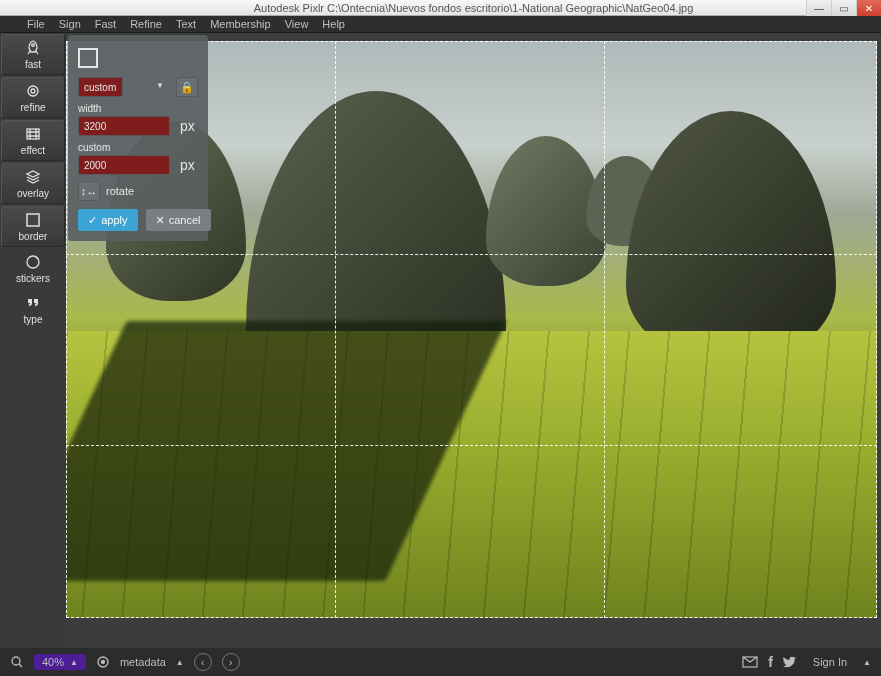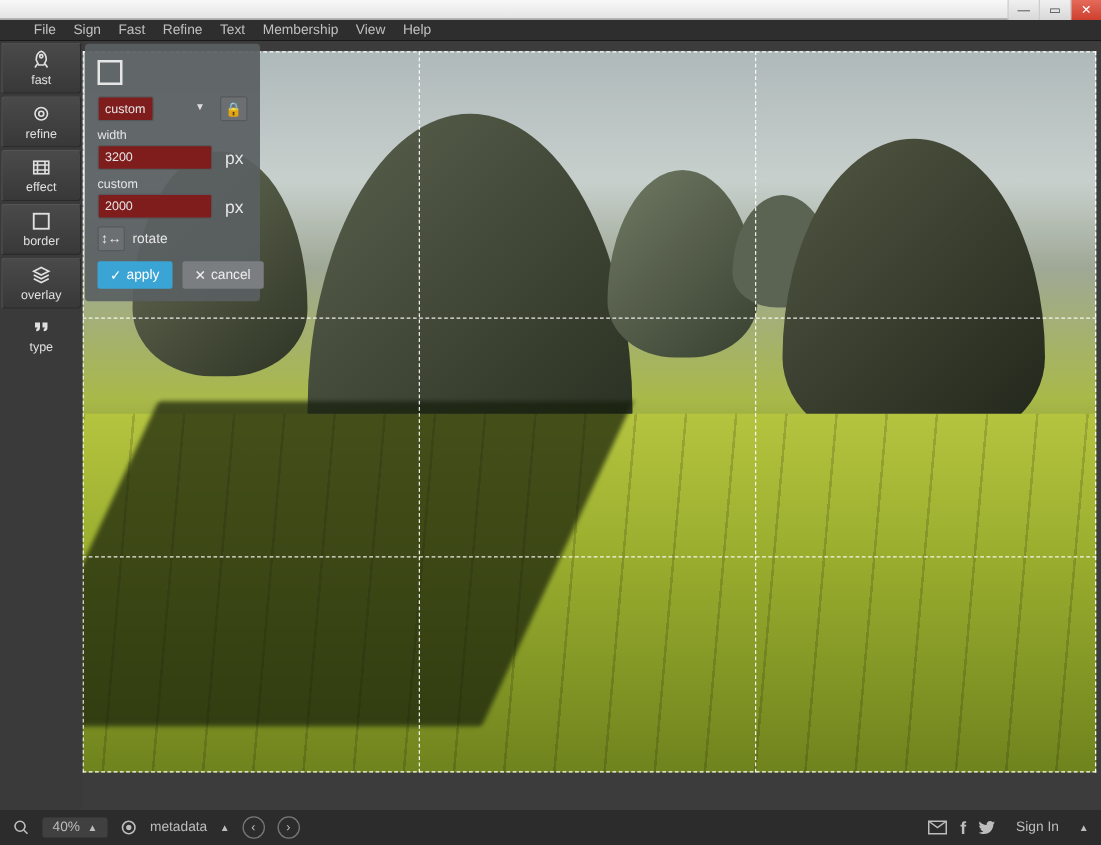--- a/index.html
+++ b/index.html
@@ -47,30 +47,31 @@
 .fld-lbl{font-size:10px;margin-bottom:2px;display:block}
 .inp{width:92px}
 .unit{font-size:14px;margin-left:4px}
 .rot-btn{width:22px;height:20px;background:#6c6f71;border:1px solid #565a5c;border-radius:2px;display:flex;align-items:center;justify-content:center;font-size:11px}
 .btns{display:flex;gap:8px;margin-top:8px}
 .btn{height:22px;padding:0 10px;border:none;border-radius:2px;font-size:11px;display:flex;align-items:center;gap:4px;cursor:pointer}
 .btn-apply{background:#3aa4d4;color:#fff}
 .btn-cancel{background:#7a7e80;color:#eee}
 .statusbar{position:absolute;left:0;right:0;bottom:0;height:28px;background:#2c2c2c;display:flex;align-items:center;padding:0 10px;gap:10px;color:#bdbdbd;font-size:11px}
 .sb-sep{flex:1}
-.zoom-box{background:#404040;padding:2px 8px;border-radius:2px;display:flex;align-items:center;gap:6px}
+.zoom-box{background:#4c1d95;padding:2px 8px;border-radius:2px;display:flex;align-items:center;gap:6px}
 .tri{font-size:8px}
 .circ-btn{width:18px;height:18px;border:1px solid #777;border-radius:50%;display:flex;align-items:center;justify-content:center;font-size:10px}
 svg{display:block}
 </style>
 </head>
 <body>
 
 <div class="titlebar">
   <div class="titlebar-left"></div>
+  <div class="titlebar-center">Autodesk Pixlr   C:\Ontecnia\Nuevos fondos escritorio\1-National Geographic\NatGeo04.jpg</div>
   <div class="win-controls">
     <div class="win-btn">—</div>
     <div class="win-btn">▭</div>
     <div class="win-btn win-close">✕</div>
   </div>
 </div>
 
 <div class="menubar">
   <div class="menu-item">File</div>
   <div class="menu-item">Sign</div>
@@ -107,33 +108,42 @@
       <span class="ic">
           <svg width="16" height="16" viewBox="0 0 16 16" fill="none" stroke="#e0e0e0" stroke-width="1.3">
             <rect x="2" y="3" width="12" height="10"></rect>
             <path d="M2 6h12M2 10h12M5 3v10M11 3v10"></path>
           </svg>
         </span>
       <span class="lbl">effect</span>
     </div>
     <div class="sb-btn raised">
       <span class="ic">
+          <svg width="16" height="16" viewBox="0 0 16 16" fill="none" stroke="#e0e0e0" stroke-width="1.3">
+            <path d="M8 2l6 3-6 3-6-3 6-3zM2 8l6 3 6-3M2 11l6 3 6-3"></path>
+          </svg>
+        </span>
+      <span class="lbl">overlay</span>
+    </div>
+    <div class="sb-btn raised">
+      <span class="ic">
           <svg width="16" height="16" viewBox="0 0 16 16" fill="none" stroke="#e0e0e0" stroke-width="1.5">
             <rect x="2" y="2" width="12" height="12"></rect>
           </svg>
         </span>
       <span class="lbl">border</span>
     </div>
-    <div class="sb-btn raised">
-      <span class="ic">
-          <svg width="16" height="16" viewBox="0 0 16 16" fill="none" stroke="#e0e0e0" stroke-width="1.3">
-            <path d="M8 2l6 3-6 3-6-3 6-3zM2 8l6 3 6-3M2 11l6 3 6-3"></path>
-          </svg>
-        </span>
-      <span class="lbl">overlay</span>
+    <div class="sb-btn">
+      <span class="ic">
+          <svg width="16" height="16" viewBox="0 0 16 16" fill="none" stroke="#e0e0e0" stroke-width="1.3">
+            <circle cx="8" cy="8" r="6"></circle>
+            <path d="M11 3l2 2"></path>
+          </svg>
+        </span>
+      <span class="lbl">stickers</span>
     </div>
     <div class="sb-btn">
       <span class="ic">
           <svg width="16" height="16" viewBox="0 0 16 16" fill="#e0e0e0">
             <path d="M3 4h4v4c0 2-1 3-3 3V9c1 0 1-1 1-1H3V4zm6 0h4v4c0 2-1 3-3 3V9c1 0 1-1 1-1H9V4z"></path>
           </svg>
         </span>
       <span class="lbl">type</span>
     </div>
   </div>

